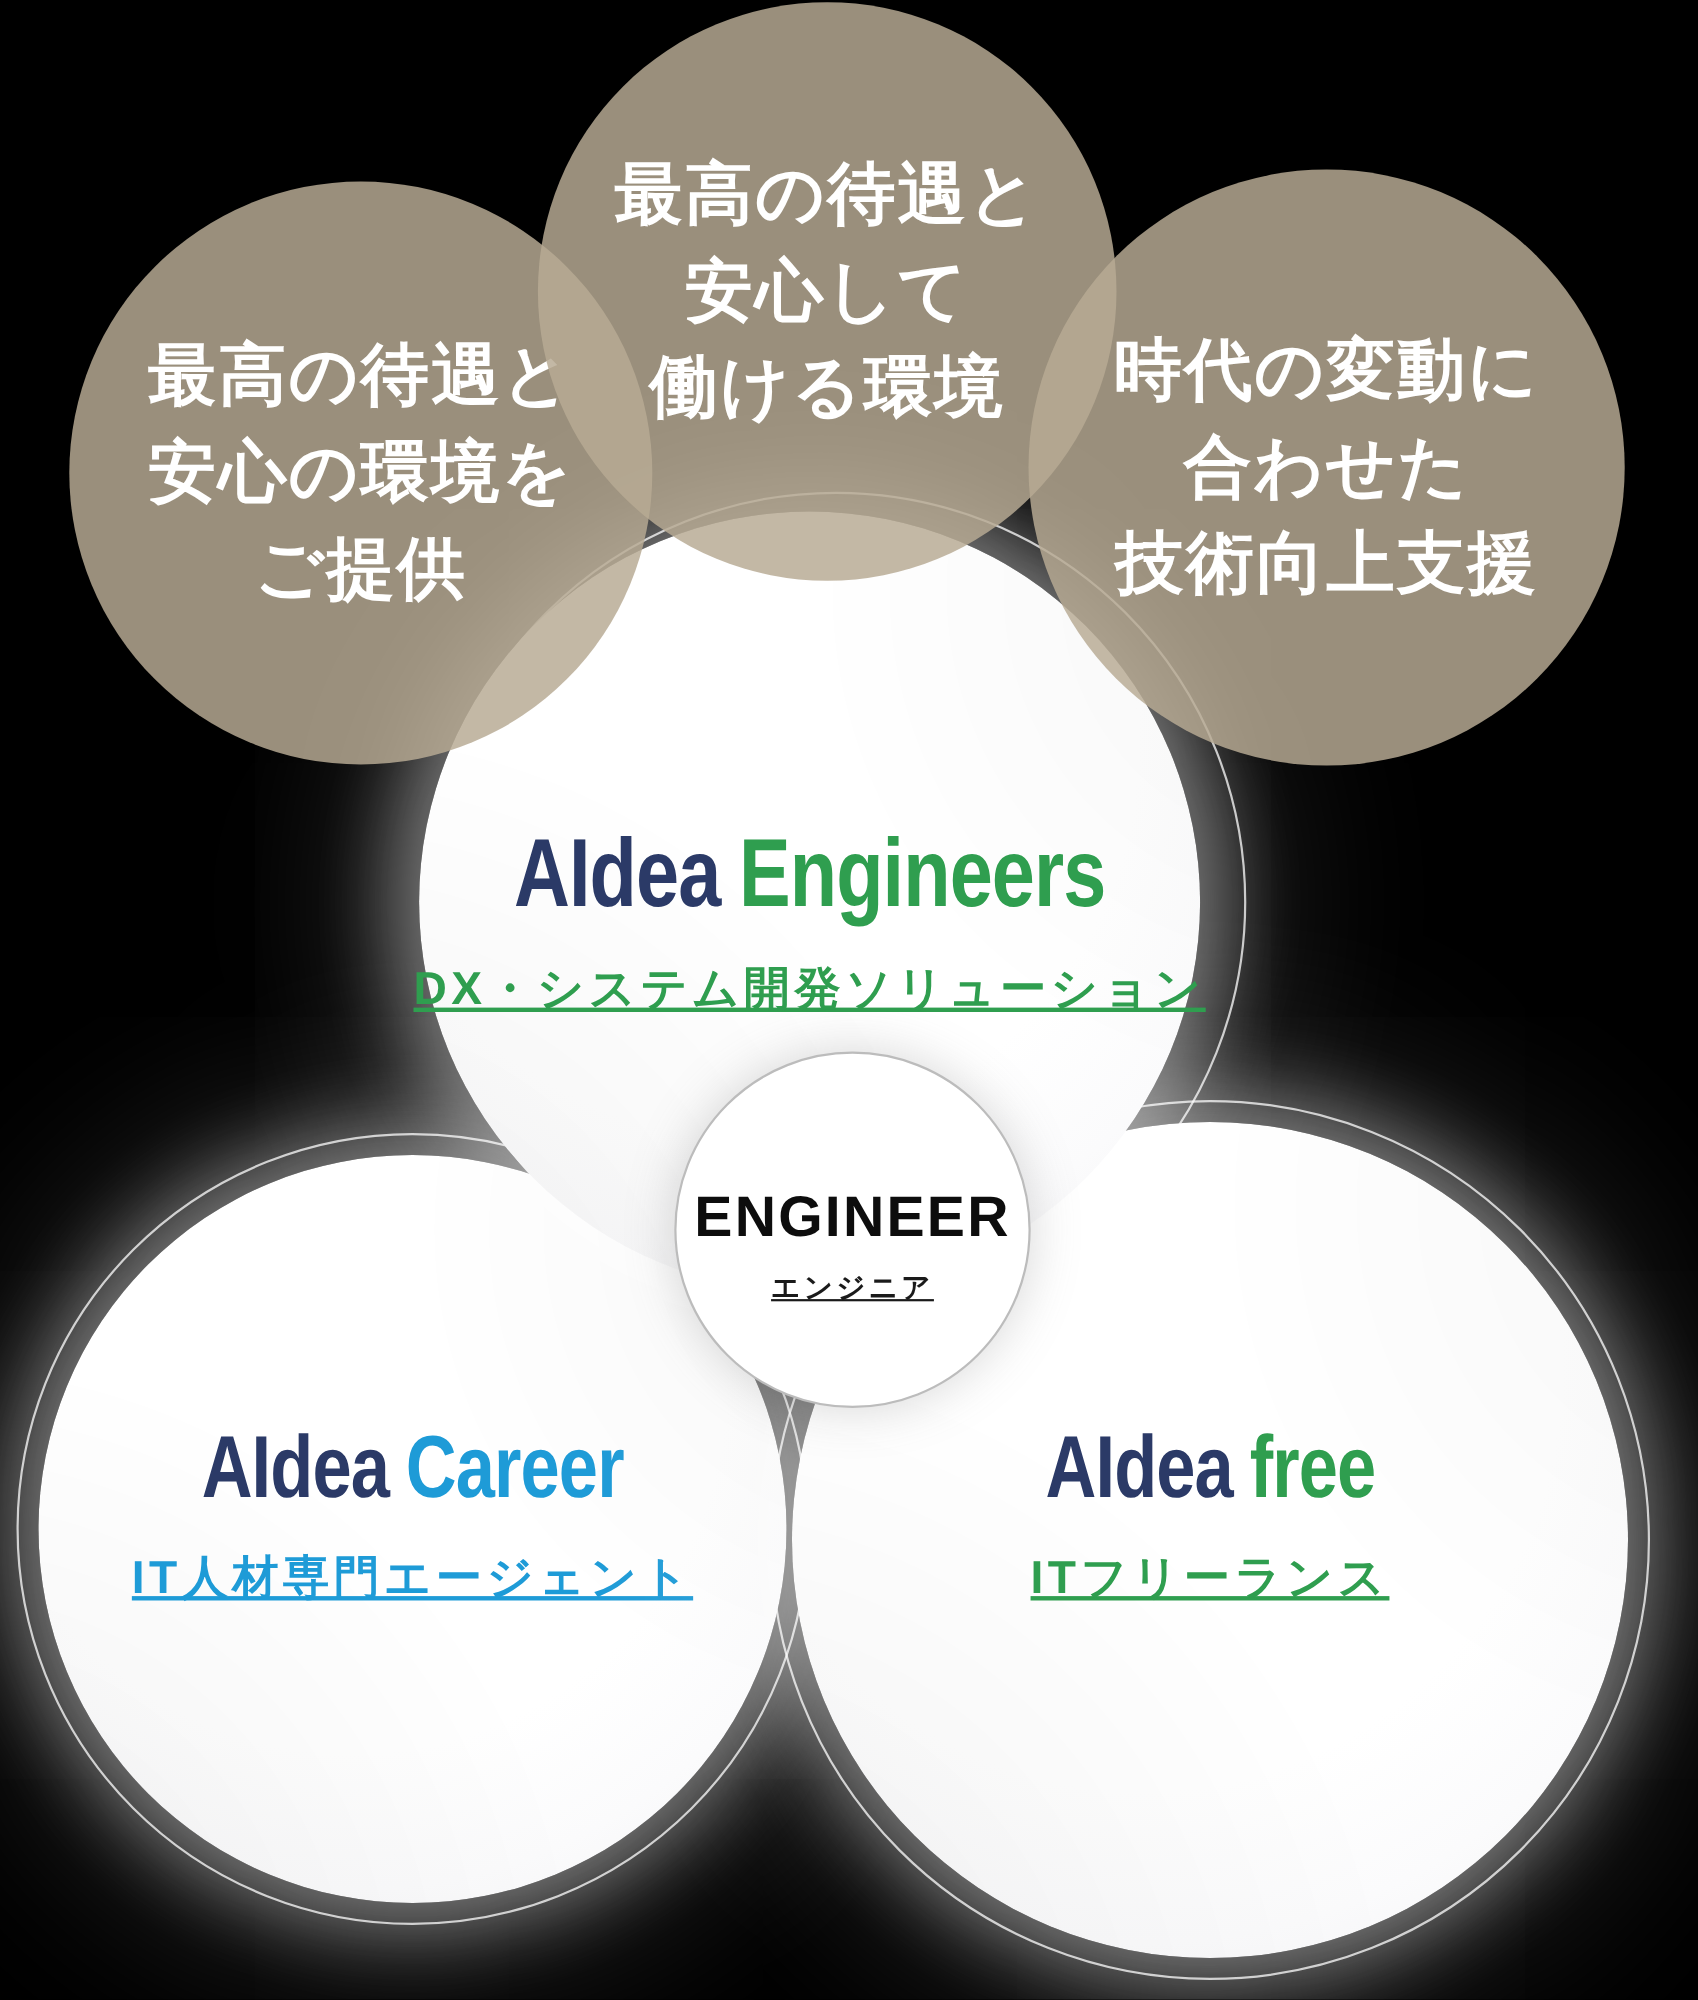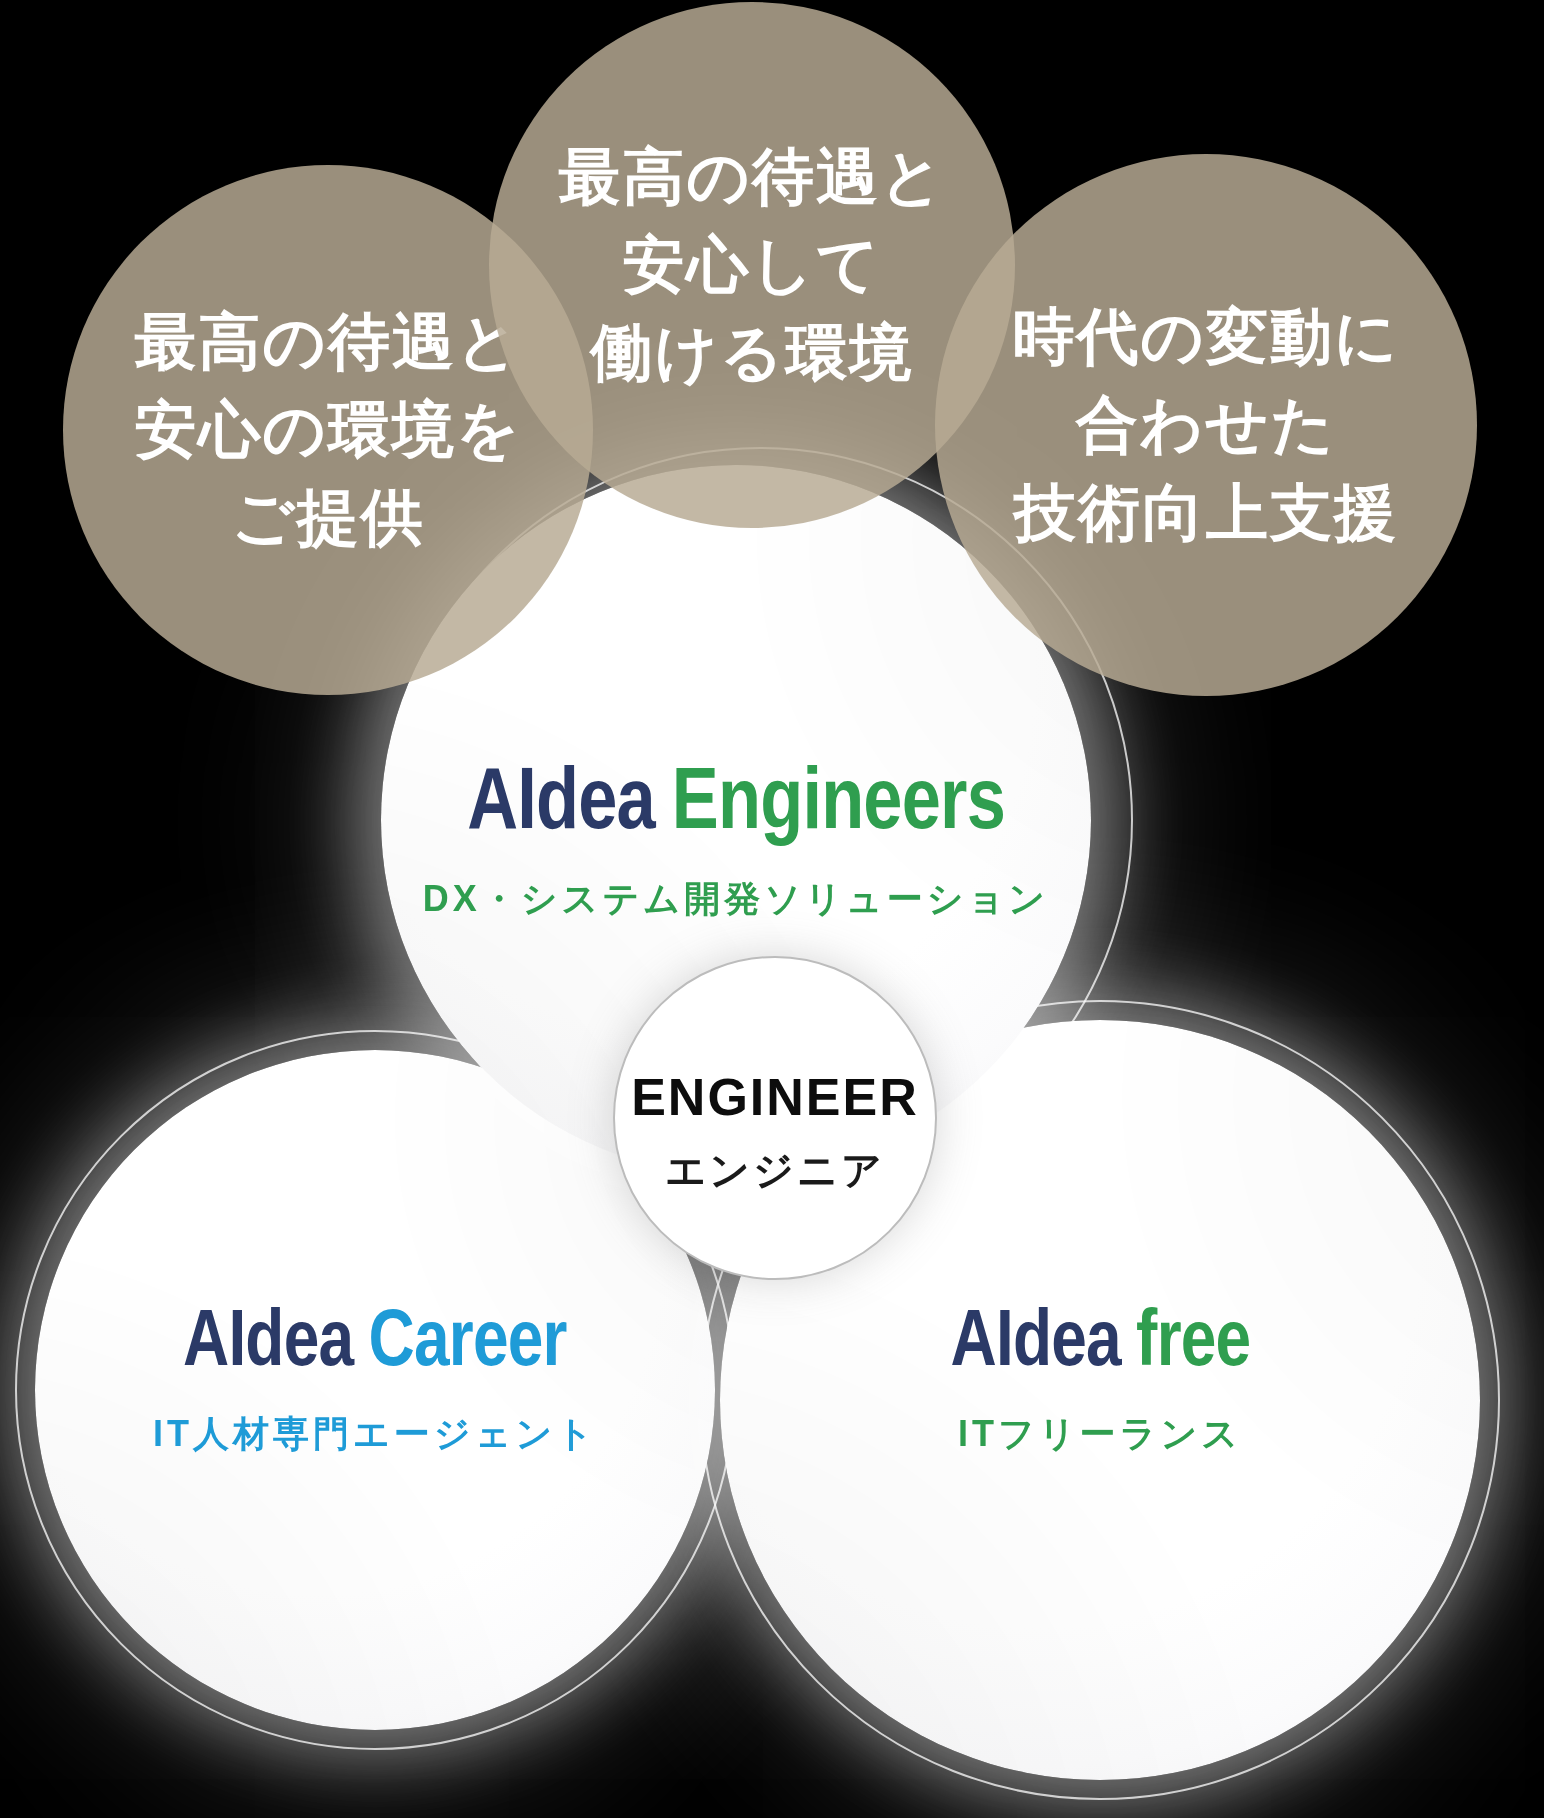--- a/index.html
+++ b/index.html
@@ -86,23 +86,24 @@
   .small .inner { transform: translateY(14px); }
   .center-title {
     color: #0d0d0d;
     font-size: 52px;
     font-weight: bold;
     letter-spacing: 2px;
   }
   .center-sub {
     margin-top: 16px;
     color: #1a1a1a;
-    font-size: 40px;
+    font-size: 26px;
     font-weight: bold;
     letter-spacing: 3px;
+    text-decoration: underline;
   }
 
   
   .brand-block { position: relative; z-index: 5; }
   .c-eng  .brand-block { transform: translateY(15px); }
   .c-car  .brand-block { transform: translateY(-15px); }
   .c-free .brand-block { transform: translateY(-25px); }
 
   .logo {
     font-weight: bold;
@@ -113,24 +114,25 @@
   }
   .lg-eng { font-size: 88px; }
   .lg-car, .lg-free { font-size: 80px; }
   .brand-name { color: #2b3a67; }
   .product { margin-left: 0.24em; }
   .green { color: #2f9e4f; }
   .blue  { color: #1e9bd7; }
 
   .subtitle {
     margin-top: 26px;
-    font-size: 36px;
+    font-size: 42px;
     font-weight: bold;
     letter-spacing: 4px;
     white-space: nowrap;
+    text-decoration: underline;
   }
 </style>
 </head>
 <body>
 
 <div class="stage">
 
   <div class="ring ring-eng"></div>
   <div class="ring ring-car"></div>
   <div class="ring ring-free"></div>

